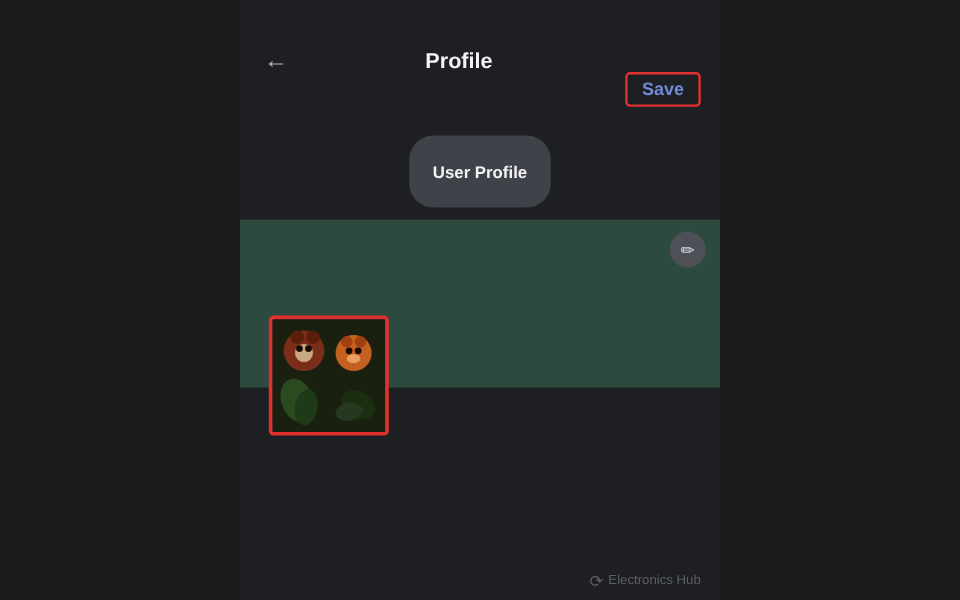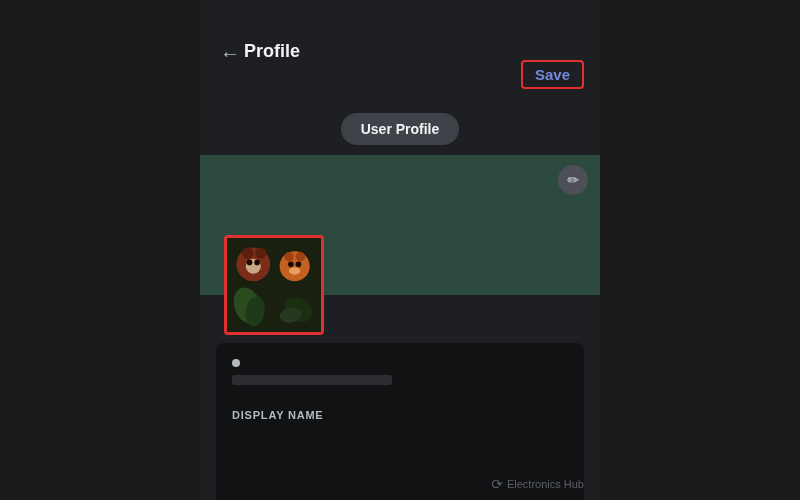--- a/index.html
+++ b/index.html
@@ -40,20 +40,21 @@
       background: none;
       border: none;
       padding: 4px;
     }
 
     .header-title {
       color: #f2f3f5;
       font-size: 18px;
       font-weight: 700;
       flex: 1;
+      text-align: center;
     }
 
     .save-button {
       background: transparent;
       border: 2px solid #e03030;
       color: #7289da;
       font-size: 15px;
       font-weight: 600;
       padding: 4px 12px;
       border-radius: 4px;
@@ -65,21 +66,21 @@
     .tabs {
       display: flex;
       align-items: center;
       justify-content: center;
       padding: 10px 16px;
       background: #1e1f22;
       gap: 4px;
     }
 
     .tab {
-      padding: 8px 20px;
+      padding: 22px 20px;
       border-radius: 20px;
       font-size: 14px;
       font-weight: 600;
       cursor: pointer;
       border: none;
       background: transparent;
       color: #b5bac1;
     }
 
     .tab.active {
@@ -232,24 +233,19 @@
           <circle cx="76" cy="28" r="3" fill="#1a0a00"></circle>
           <ellipse cx="72" cy="35" rx="6" ry="4" fill="#e8a060"></ellipse>
 
           <ellipse cx="76" cy="76" rx="16" ry="12" fill="#1a2e10" transform="rotate(30,76,76)"></ellipse>
           <ellipse cx="68" cy="82" rx="12" ry="8" fill="#263820" transform="rotate(-10,68,82)"></ellipse>
         </svg>
       </div>
     </div>
   </div>
 
-  <div class="profile-card">
-    <div class="username-dot"></div>
-    <div class="username-bar"></div>
-    <span class="display-name-label">DISPLAY NAME</span>
-  </div>
 
   <div class="watermark">
     <span class="watermark-icon">⟳</span>
     <span>Electronics Hub</span>
   </div>
 
 </div>
 
 </body></html>

